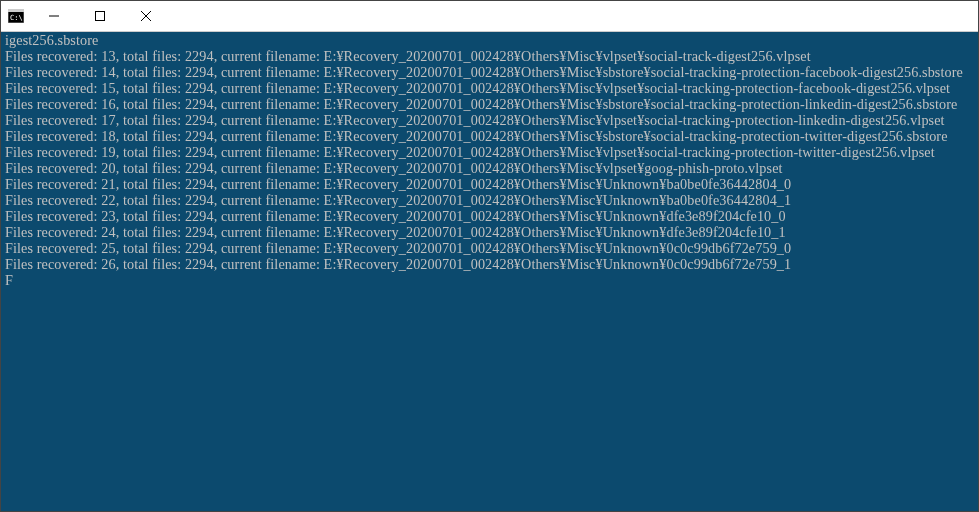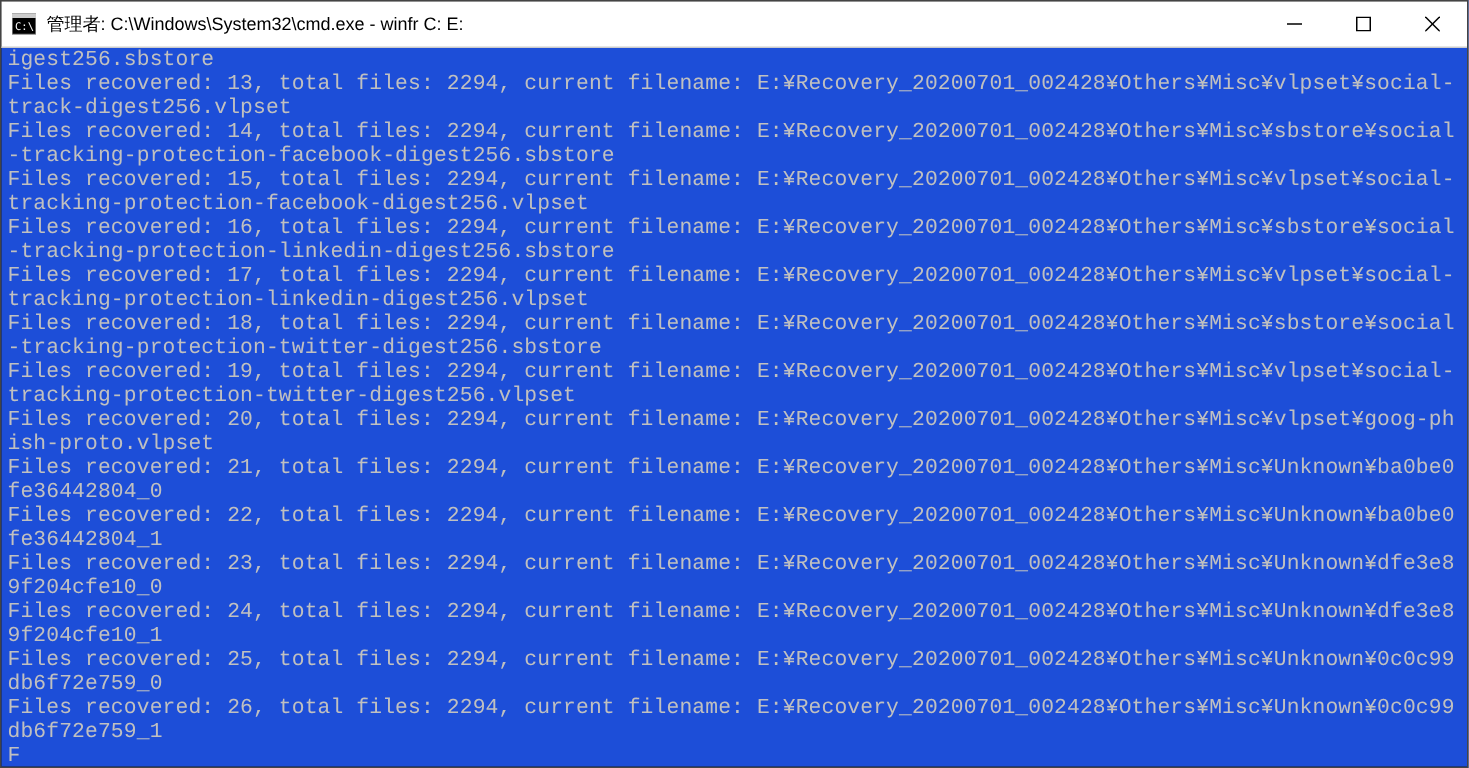--- a/index.html
+++ b/index.html
@@ -52,23 +52,23 @@
     width: 46px;
     height: 100%;
     display: flex;
     align-items: center;
     justify-content: center;
     color: #000;
   }
   .titlebar-btn svg { display: block; }
   .terminal {
     flex: 1;
-    background: #1d4ed8;
+    background: #0c4a6e;
     color: #c0c0c0;
-    font-family: Liberation Mono, monospace;
+    font-family: Liberation Serif, serif;
     font-size: 14.2px;
     line-height: 16px;
     letter-spacing: 0.1px;
     padding: 0px 4px 2px 4px;
     white-space: pre-wrap;
     word-break: break-all;
     overflow: hidden;
   }
 </style>
 </head>
@@ -76,21 +76,20 @@
 
 <div class="window">
   <div class="titlebar">
     <span class="titlebar-icon">
       <svg width="16" height="14" viewBox="0 0 16 14">
         <rect x="0" y="0" width="16" height="14" fill="#000" stroke="#888" stroke-width="1"></rect>
         <rect x="0" y="0" width="16" height="3" fill="#ccc"></rect>
         <text x="2" y="11" font-size="7" fill="#fff" font-family="monospace">C:\</text>
       </svg>
     </span>
-    <span class="titlebar-text">管理者: C:\Windows\System32\cmd.exe - winfr  C: E:</span>
     <div class="titlebar-buttons">
       <div class="titlebar-btn">
         <svg width="10" height="10" viewBox="0 0 10 10">
             <line x1="0" y1="5" x2="10" y2="5" stroke="#000" stroke-width="1"></line>
           </svg>
       </div>
       <div class="titlebar-btn">
         <svg width="10" height="10" viewBox="0 0 10 10">
             <rect x="0.5" y="0.5" width="9" height="9" fill="none" stroke="#000" stroke-width="1"></rect>
           </svg>

